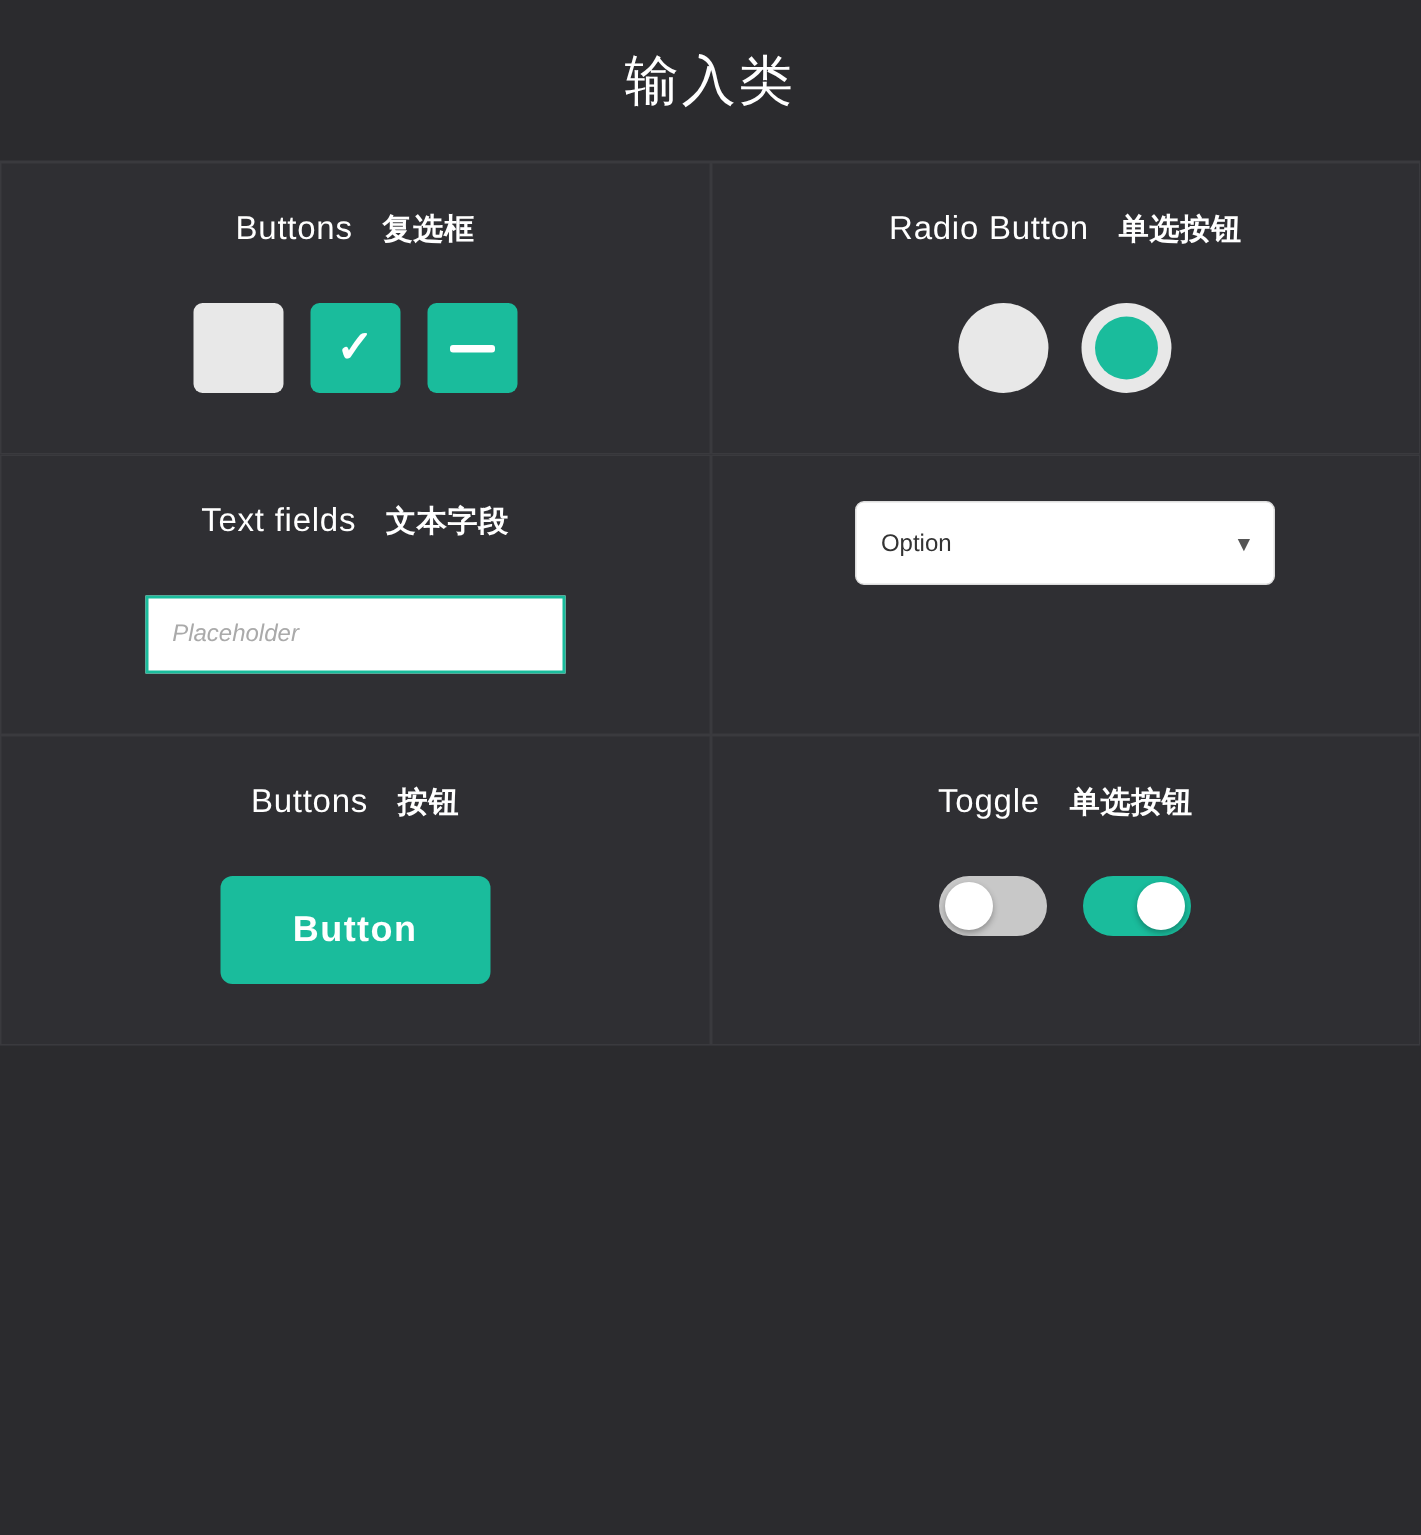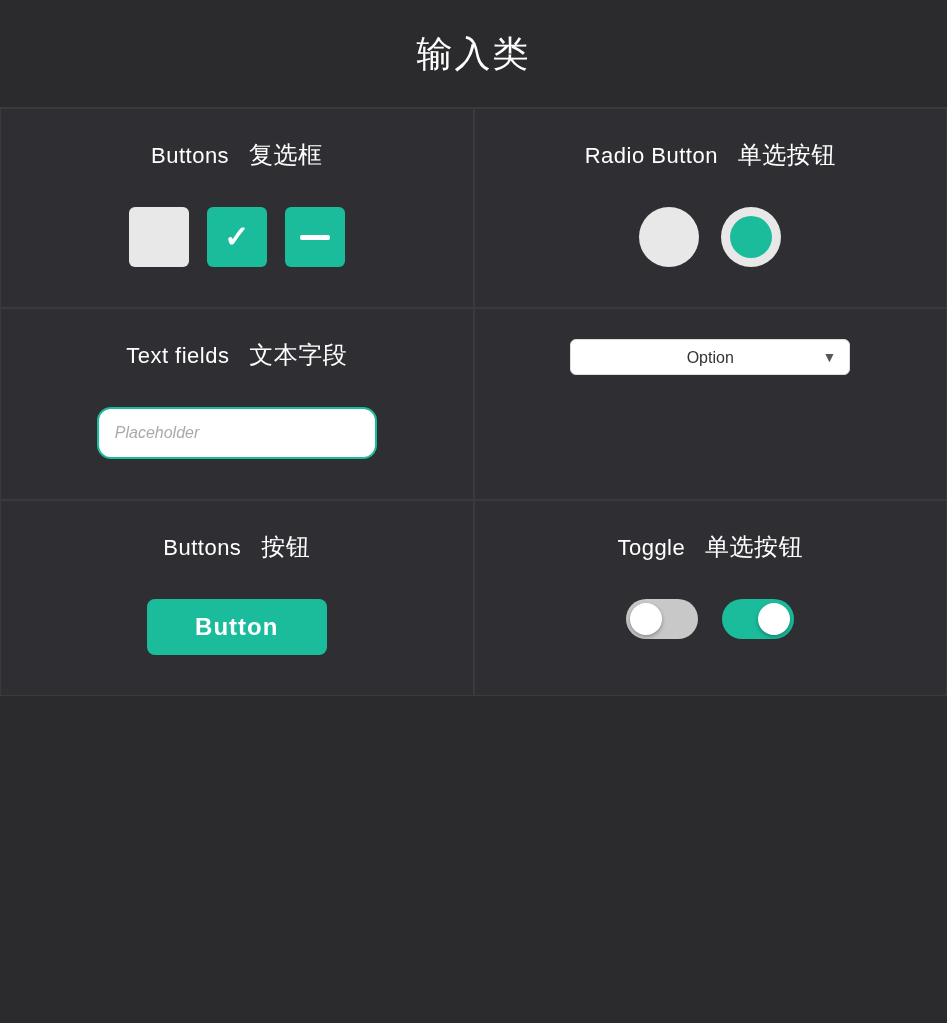--- a/index.html
+++ b/index.html
@@ -47,22 +47,22 @@
     .cell-title {
       color: #ffffff;
       font-size: 22px;
       font-weight: 400;
       margin-bottom: 36px;
       text-align: center;
       letter-spacing: 0.5px;
     }
 
     .cell-title .zh {
-      font-size: 24px;
-      font-weight: 400;
+      font-size: 20px;
+      font-weight: 700;
     }
 
     
     .checkbox-row {
       display: flex;
       gap: 18px;
       align-items: center;
     }
 
     .checkbox-item {
@@ -133,69 +133,68 @@
       border-radius: 50%;
       background-color: #1abc9c;
     }
 
     
     .text-field-input {
       width: 280px;
       height: 52px;
       background-color: #ffffff;
       border: 2px solid #1abc9c;
-      border-radius: 14px;
+      border-radius: 0;
       padding: 0 16px;
       font-size: 16px;
       color: #999;
       outline: none;
     }
 
     .text-field-input::placeholder {
       color: #aaaaaa;
       font-style: italic;
     }
 
     
     .dropdown-select {
       width: 280px;
-      height: 36px;
+      height: 56px;
       background-color: #ffffff;
       border: 1px solid #dddddd;
       border-radius: 6px;
       padding: 0 16px;
       font-size: 16px;
       color: #333;
       appearance: none;
       -webkit-appearance: none;
       cursor: pointer;
       outline: none;
       background-image: none;
-      text-align: center;
     }
 
     .dropdown-wrapper {
       position: relative;
       width: 280px;
     }
 
     .dropdown-arrow {
       position: absolute;
       right: 14px;
       top: 50%;
       transform: translateY(-50%);
       color: #555;
       font-size: 14px;
       pointer-events: none;
     }
 
     
     .btn-primary {
       width: 180px;
-      height: 56px;
+      height: 72px;
       background-color: #1abc9c;
       border: none;
       border-radius: 8px;
       color: #ffffff;
       font-size: 24px;
       font-weight: 600;
       cursor: pointer;
       letter-spacing: 1px;
     }
 

